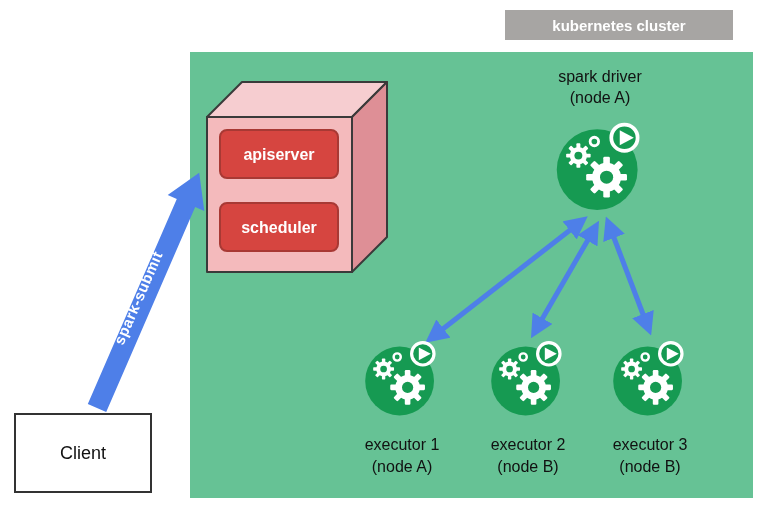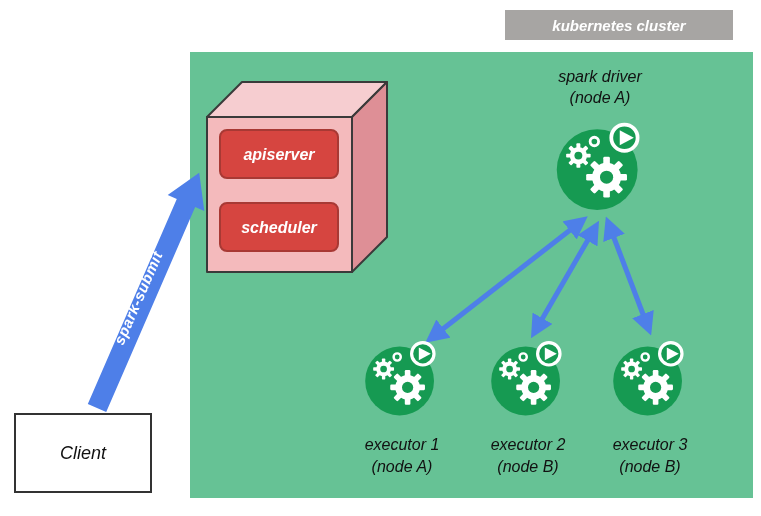--- a/index.html
+++ b/index.html
@@ -1,16 +1,16 @@
 <!DOCTYPE html>
 <html><head>
 <meta charset="utf-8">
 <style>
   html,body{margin:0;padding:0;background:#ffffff;}
-  .stage{position:relative;width:738px;height:516px;font-family:"Liberation Sans",sans-serif;font-style:italic;}
+  .stage{position:relative;width:738px;height:516px;font-family:"Liberation Sans",sans-serif;}
   svg{display:block;}
   text{font-family:"Liberation Sans",sans-serif;}
   .node-label{font-size:16px;fill:#111111;}
   .box-label{font-size:16px;font-weight:bold;fill:#ffffff;}
   .cluster-label{font-size:15px;font-weight:bold;fill:#ffffff;}
   .client-label{font-size:18px;fill:#111111;}
   .submit-label{font-size:15px;font-weight:bold;fill:#ffffff;letter-spacing:.5px;}
 </style>
 </head>
 <body>

